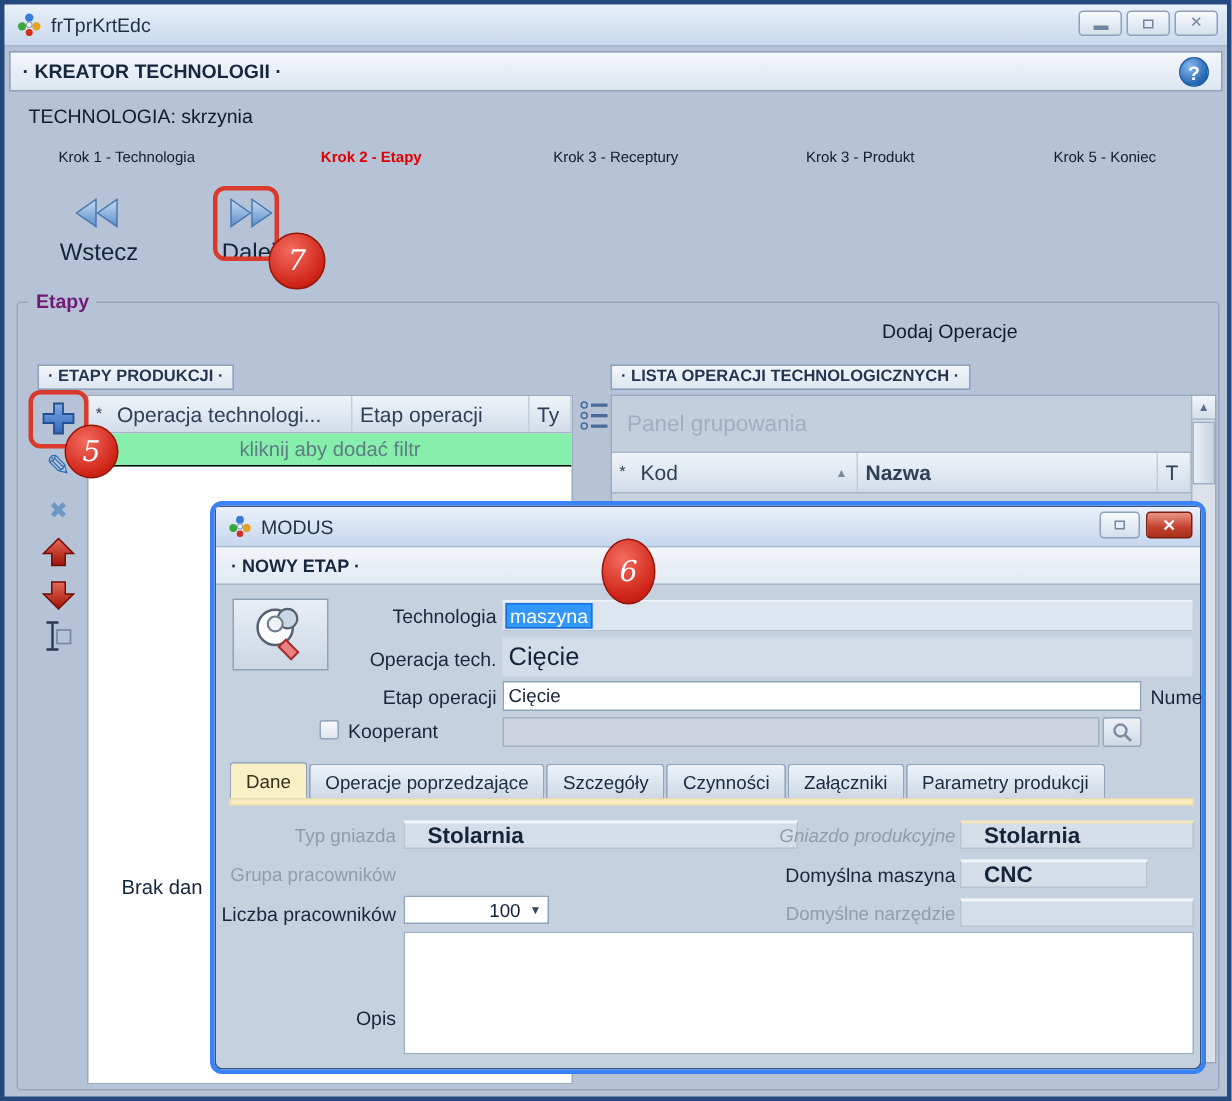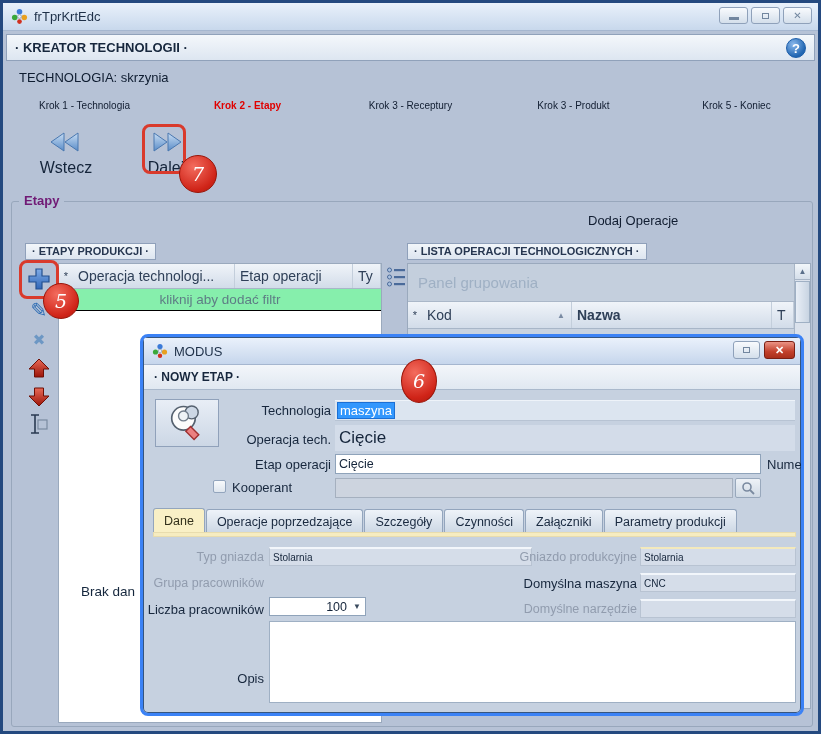--- a/index.html
+++ b/index.html
@@ -136,22 +136,22 @@
 
   .tabs { position:absolute; left:10px; top:171px; display:flex; align-items:flex-end; }
   .tab { height:24px; padding:0 10px; display:flex; align-items:center;
     border:1px solid #93a5bd; border-bottom:none; border-radius:3px 3px 0 0; margin-right:1px;
     background:linear-gradient(#eef3f9,#ccd7e4); font-size:12.5px; color:#1a2a40; }
   .tab.active { background:#f9f0c6; color:#33311c; height:25px; }
   .tabline { position:absolute; left:10px; top:195px; width:643px; height:5px;
     background:#f6ecc0; border:1px solid #e8dcae; }
 
   .ffield { position:absolute; height:19px; background:#d5dde9; border:1px solid #b8c3d2;
-    border-top:2px solid #f2f6fb; font-size:10px; color:#14243a; padding-left:3px;
-    display:flex; align-items:center; overflow:hidden; white-space:nowrap; }
+    border-top:2px solid #f2f6fb; font-size:15px; color:#14243a; padding-left:15px;
+    display:flex; align-items:center; overflow:hidden; white-space:nowrap;font-weight:bold; }
   .ffield.cream { border-top:2px solid #f3e9bc; }
   .ddown { position:absolute; left:126px; top:260px; width:97px; height:19px;
     background:#fff; border:1px solid #8fa3ba; font-size:12.5px; color:#14243a;
     display:flex; align-items:center; justify-content:flex-end; padding-right:18px; }
   .ddown .arr { position:absolute; right:4px; font-size:8px; color:#3a4a5e; }
   .opis { position:absolute; left:126px; top:284px; width:527px; height:82px;
     background:#fff; border:1px solid #9fb0c4; }
 
   .nowrap { white-space:nowrap; }
 </style>
@@ -384,26 +384,26 @@
       <div class="tab">Operacje poprzedzające</div>
       <div class="tab">Szczegóły</div>
       <div class="tab">Czynności</div>
       <div class="tab">Załączniki</div>
       <div class="tab">Parametry produkcji</div>
     </div>
     <div class="tabline"></div>
 
     <div class="flabel gray" style="left:0; top:213px; width:121px;">Typ gniazda</div>
     <div class="ffield" style="left:126px; top:210px; width:263px;">Stolarnia</div>
-    <div class="flabel gray" style="left:360px; top:213px; width:134px;">Gniazdo produkcyjne</div>
+    <div class="flabel gray" style="left:360px; top:213px; width:134px;font-style:italic;">Gniazdo produkcyjne</div>
     <div class="ffield cream" style="left:497px; top:210px; width:156px;">Stolarnia</div>
 
     <div class="flabel gray" style="left:0; top:239px; width:121px;">Grupa pracowników</div>
     <div class="flabel" style="left:360px; top:239px; width:134px;">Domyślna maszyna</div>
-    <div class="ffield" style="left:497px; top:236px; width:156px;">CNC</div>
+    <div class="ffield" style="left:497px; top:236px; width:125px;">CNC</div>
 
     <div class="flabel" style="left:0; top:265px; width:121px;">Liczba pracowników</div>
     <div class="ddown">
       <span>100</span>
       <span class="arr">▼</span>
     </div>
     <div class="flabel gray" style="left:360px; top:265px; width:134px;">Domyślne narzędzie</div>
     <div class="ffield" style="left:497px; top:262px; width:156px;"></div>
 
     <div class="flabel" style="left:0; top:334px; width:121px;">Opis</div>

